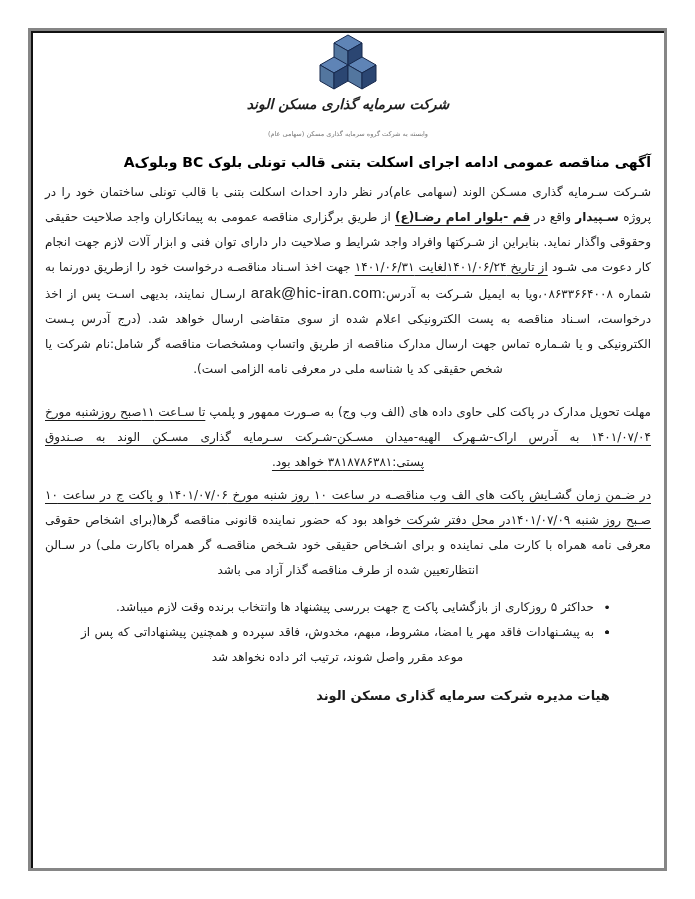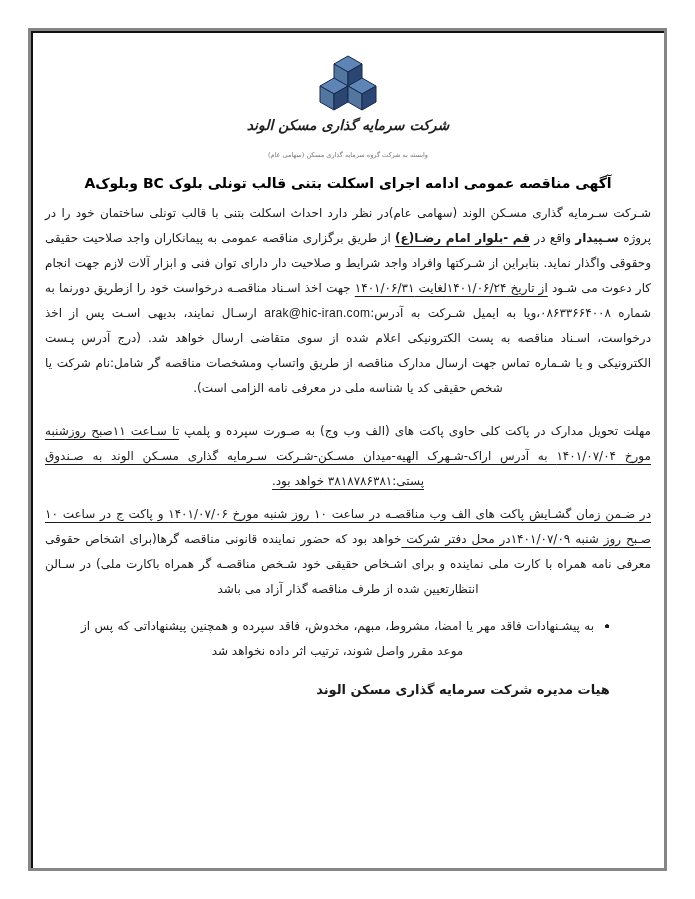--- a/index.html
+++ b/index.html
@@ -1,37 +1,37 @@
 <!DOCTYPE html>
 <html lang="fa"><head>
 <meta charset="utf-8">
 <style>
   html,body{margin:0;padding:0;background:#ffffff;}
   .canvas{position:relative;width:695px;height:899px;background:#ffffff;overflow:hidden;
           font-family:"DejaVu Sans",sans-serif;color:#1b1b1b;}
   .sheet{position:absolute;top:28px;left:28px;right:28px;bottom:28px;
          border:3px solid #868686;box-shadow:inset 2px 2px 0 0 #111111;
-         background:#ffffff;padding:22px 13px 0 14px;box-sizing:border-box;
+         background:#ffffff;padding:1px 13px 0 14px;box-sizing:border-box;
          direction:rtl;overflow:hidden;}
   
   .logo-block{text-align:center;margin-top:2px;}
   .logo-cubes{display:block;margin:0 auto;}
   .calligraphy{font-family:"DejaVu Serif",serif;font-style:italic;font-weight:bold;
                font-size:14px;color:#1f1f1f;margin-top:2px;letter-spacing:1px;}
   .logo-caption{font-size:6.5px;color:#777;margin-top:18px;letter-spacing:.5px;}
   
-  .title{font-size:14px;font-weight:bold;text-align:center;margin:16px 0 10px;color:#000;}
+  .title{font-size:14px;font-weight:bold;margin:16px 0 10px;color:#000;}
   
   .para{font-size:12px;line-height:25px;text-align:justify;text-align-last:center;
         margin:0 0 18px;}
   .para.tight{margin-bottom:8px;}
   .para.opening{margin-bottom:12px;}
   .b{font-weight:bold;}
   .u{text-decoration:underline;text-underline-offset:4px;}
-  .latin{font-family:"Liberation Sans",sans-serif;font-size:12px;direction:ltr;
+  .latin{font-family:"Liberation Sans",sans-serif;font-size:15px;direction:ltr;
          unicode-bidi:isolate;letter-spacing:.3px;}
   
   .bullets{list-style:none;margin:0;padding:0 40px 0 36px;}
   .bullets li{position:relative;font-size:12px;line-height:25px;padding-right:17px;
               text-align:justify;text-align-last:right;}
   .bullets li .bullet-dot{position:absolute;right:0;top:0;font-size:13px;}
   .bullets li.multi{text-align-last:center;}
   
   .signature{font-size:13px;font-weight:bold;margin:18px 0 0 0;direction:rtl;
              width:max-content;margin-left:auto;margin-right:auto;position:relative;
@@ -61,27 +61,27 @@
         </g>
       </svg>
       <div class="calligraphy">شرکت سرمایه گذاری مسکن الوند</div>
       <div class="logo-caption">وابسته به شرکت گروه سرمایه گذاری مسکن (سهامی عام)</div>
     </header>
 
     <h1 class="title">آگهی مناقصه عمومی ادامه اجرای اسکلت بتنی قالب تونلی بلوک BC وبلوکA</h1>
 
     <p class="para"><span>شـرکت سـرمایه گذاری مسـکن الوند (سهامی عام)در نظر دارد احداث اسکلت بتنی با قالب تونلی ساختمان خود را در پروژه </span><span class="b">سـپیدار</span><span> واقع در </span><span class="b u">قم -بلوار امام رضـا(ع)</span><span> از طریق برگزاری مناقصه عمومی به پیمانکاران واجد صلاحیت حقیقی وحقوقی واگذار نماید. بنابراین از شـرکتها وافراد واجد شرایط و صلاحیت دار دارای توان فنی و ابزار آلات لازم جهت انجام کار دعوت می شـود </span><span class="u">از تاریخ ۱۴۰۱/۰۶/۲۴لغایت ۱۴۰۱/۰۶/۳۱</span><span> جهت اخذ اسـناد مناقصـه درخواست خود را ازطریق دورنما به شماره ۰۸۶۳۳۶۶۴۰۰۸،ویا به ایمیل شـرکت به آدرس:</span><span class="latin">arak@hic-iran.com</span><span> ارسـال نمایند، بدیهی اسـت پس از اخذ درخواست، اسـناد مناقصه به پست الکترونیکی اعلام شده از سوی متقاضی ارسال خواهد شد. (درج آدرس پـست الکترونیکی و یا شـماره تماس جهت ارسال مدارک مناقصه از طریق واتساپ ومشخصات مناقصه گر شامل:نام شرکت یا شخص حقیقی کد یا شناسه ملی در معرفی نامه الزامی است).</span></p>
 
-    <p class="para tight"><span>مهلت تحویل مدارک در پاکت کلی حاوی پاکت های (الف وب وج) به صـورت سپرده و پلمپ </span><span class="u">تا سـاعت ۱۱صبح روزشنبه مورخ ۱۴۰۱/۰۷/۰۴ به آدرس اراک-شـهرک الهیه-میدان مسـکن-شـرکت سـرمایه گذاری مسـکن الوند به صـندوق پستی:۳۸۱۸۷۸۶۳۸۱ خواهد بود.</span></p>
+    <p class="para tight"><span>مهلت تحویل مدارک در پاکت کلی حاوی داده های (الف وب وج) به صـورت ممهور و پلمپ </span><span class="u">تا سـاعت ۱۱صبح روزشنبه مورخ ۱۴۰۱/۰۷/۰۴ به آدرس اراک-شـهرک الهیه-میدان مسـکن-شـرکت سـرمایه گذاری مسـکن الوند به صـندوق پستی:۳۸۱۸۷۸۶۳۸۱ خواهد بود.</span></p>
 
     <p class="para opening"><span class="u">در ضـمن زمان گشـایش پاکت های الف وب مناقصـه در ساعت ۱۰ روز شنبه مورخ ۱۴۰۱/۰۷/۰۶ و پاکت ج در ساعت ۱۰ صـبح روز شنبه ۱۴۰۱/۰۷/۰۹در محل دفتر شرکت </span><span>خواهد بود که حضور نماینده قانونی مناقصه گرها(برای اشخاص حقوقی معرفی نامه همراه با کارت ملی نماینده و برای اشـخاص حقیقی خود شـخص مناقصـه گر همراه باکارت ملی) در سـالن انتظارتعیین شده از طرف مناقصه گذار آزاد می باشد</span></p>
 
     <ul class="bullets">
       <li>
-        <span class="bullet-dot">•</span>
+        <span class="bullet-dot">•</span><span><span>حداکثر ۵ روزکاری از بازگشایی پاکت ج جهت بررسی پیشنهاد ها وانتخاب برنده وقت لازم میباشد.</span></span>
       </li>
       <li>
         <span class="bullet-dot">•</span>
       </li>
       <li>
         <span class="bullet-dot">•</span>
       </li>
       <li class="multi">
         <span class="bullet-dot">•</span><span><span>به پیشـنهادات فاقد مهر یا امضا، مشروط، مبهم، مخدوش، فاقد سپرده و همچنین پیشنهاداتی که پس از موعد مقرر واصل شوند، ترتیب اثر داده نخواهد شد</span></span>
       </li>

